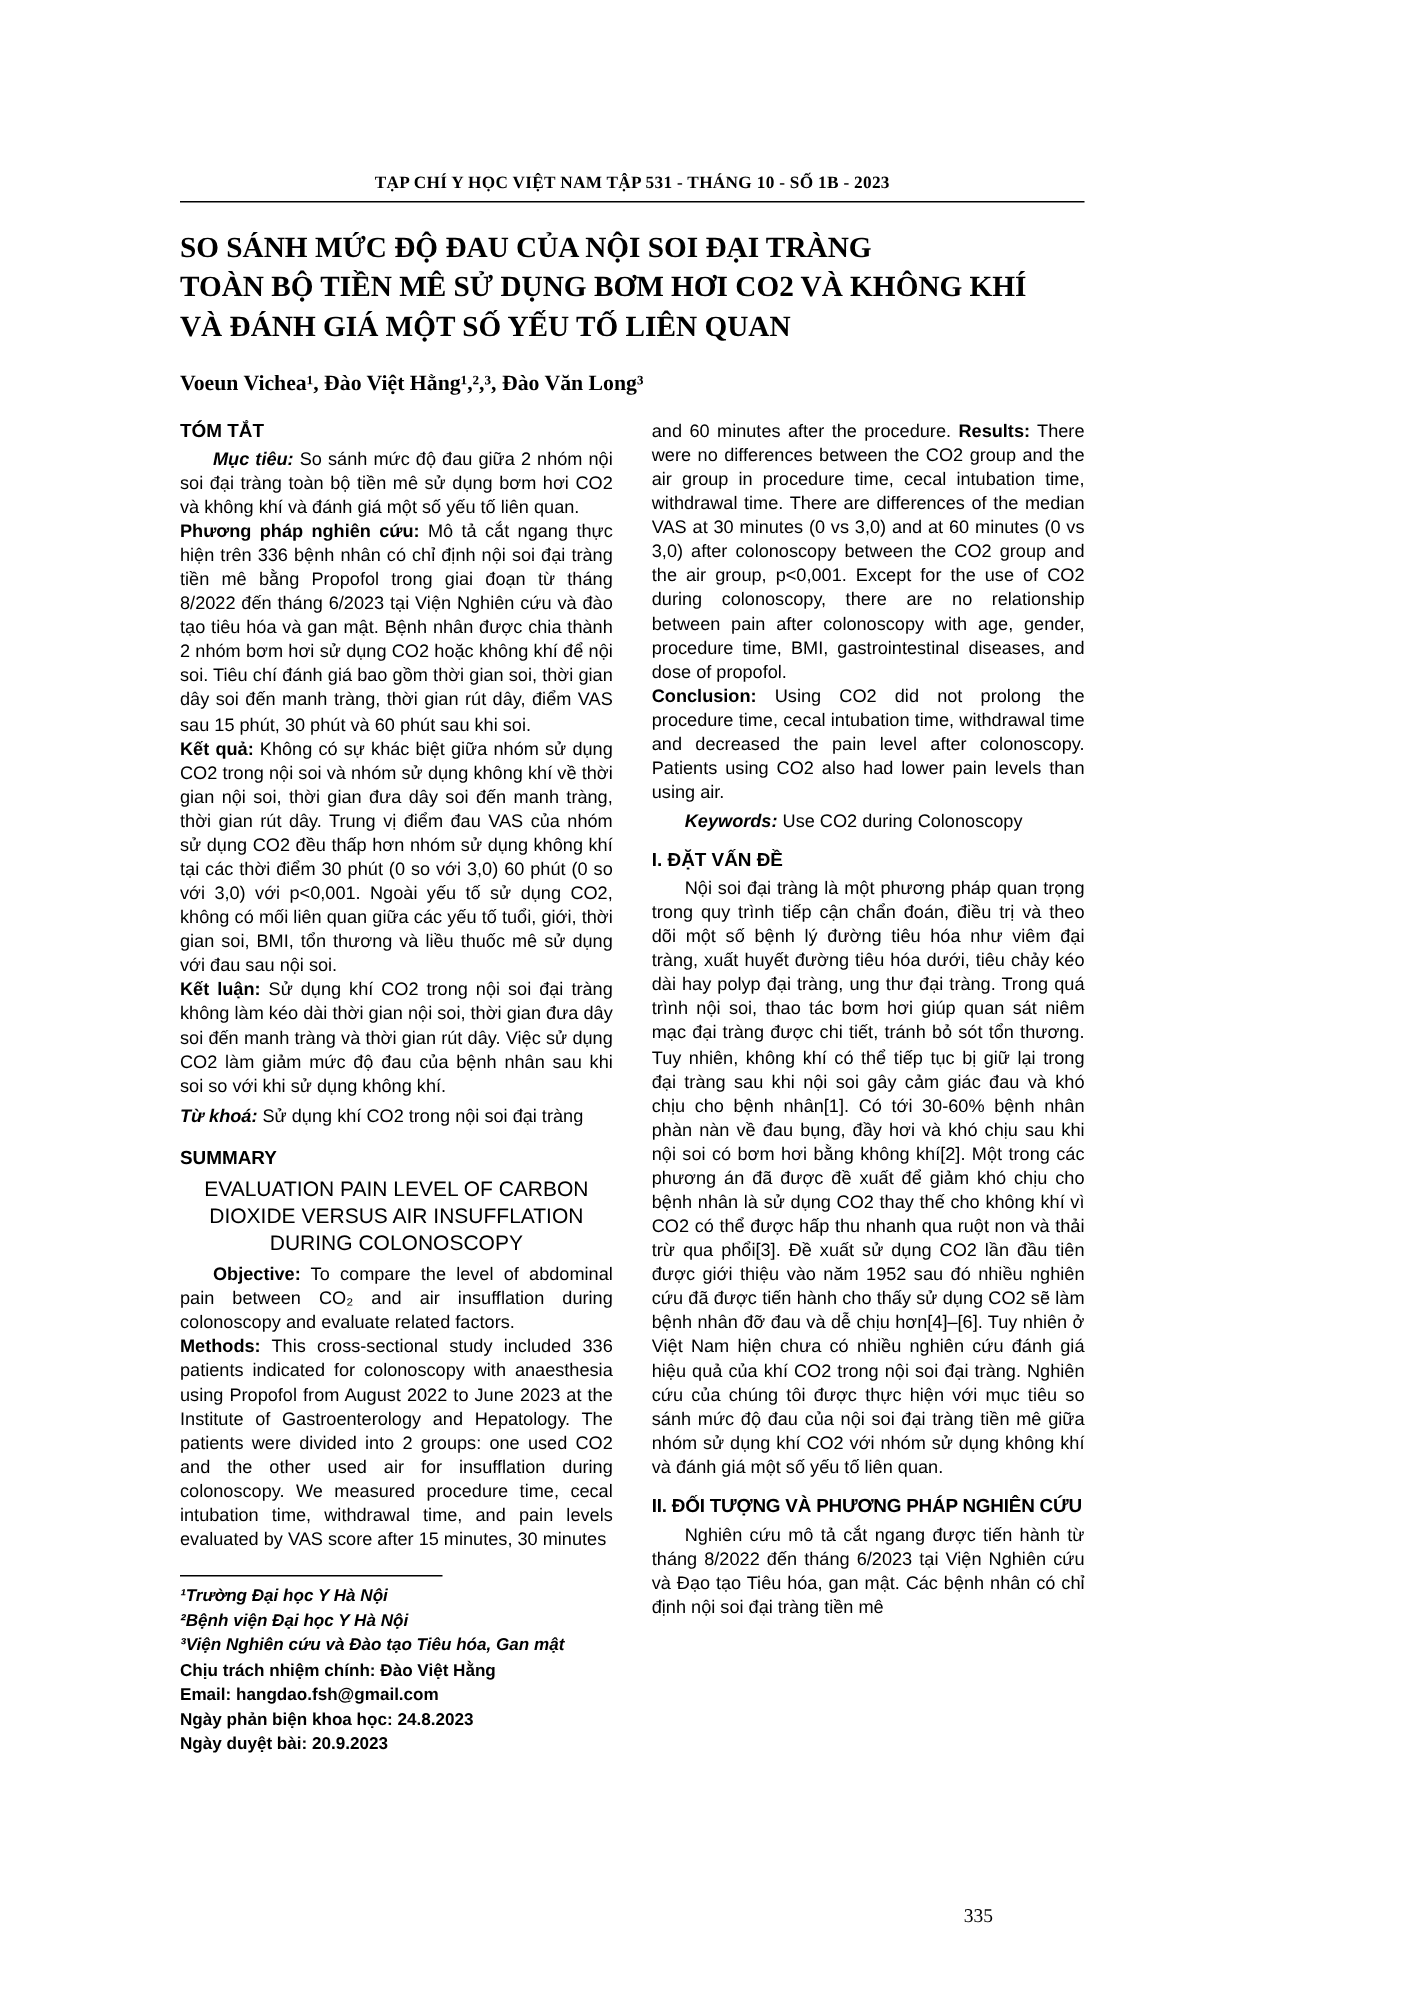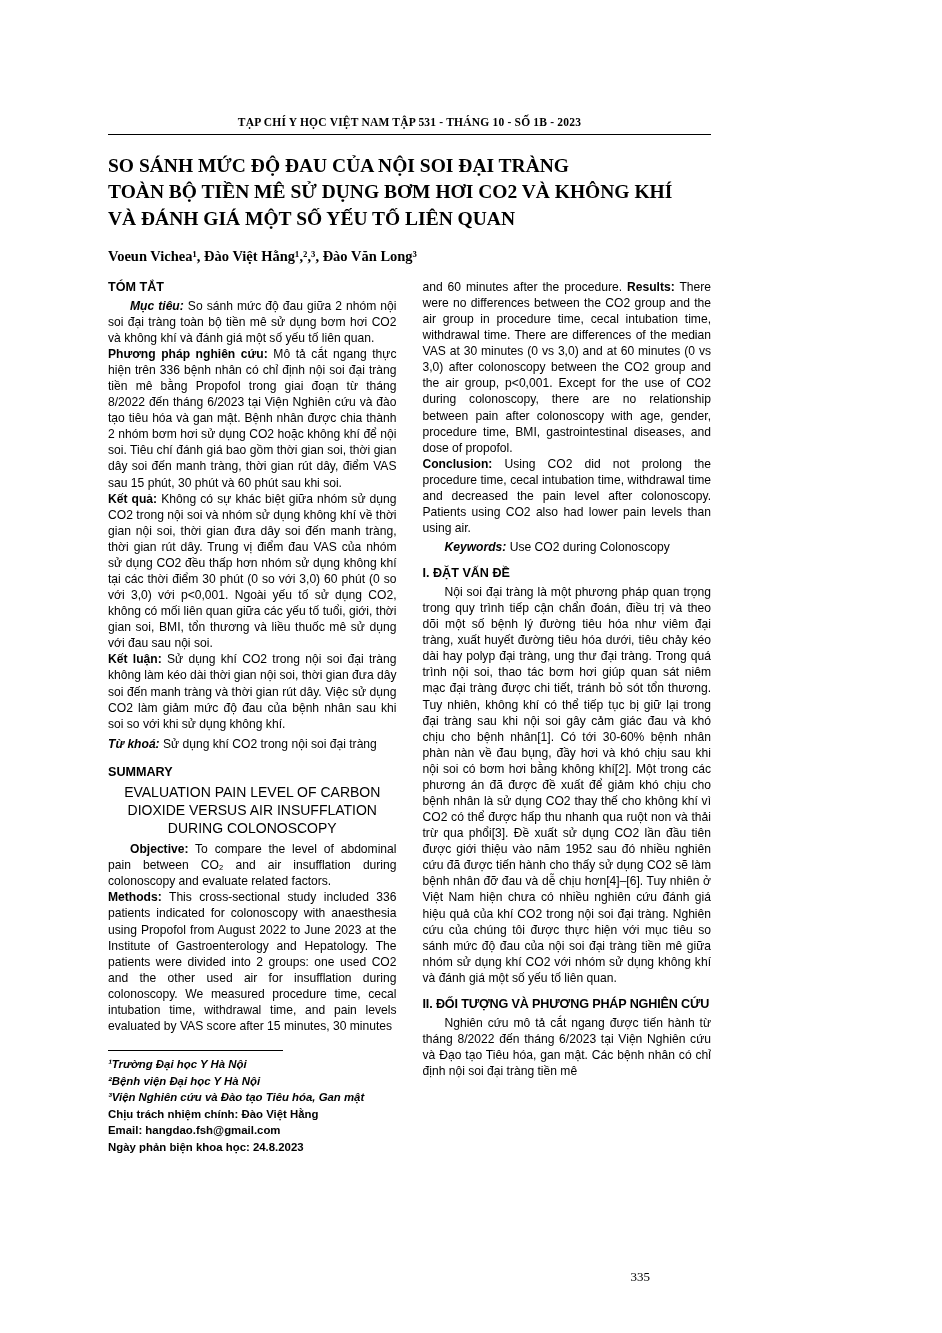--- a/index.html
+++ b/index.html
@@ -9,21 +9,21 @@
   }
   body {
     width: 942px;
     height: 1333px;
     font-family: "Liberation Sans", sans-serif;
     color: #000;
     position: relative;
   }
   .page {
     position: absolute;
-    left: 0; top: 0;
+    left: 12px; top: 0;
     width: 758px;
     height: 1333px;
     box-sizing: border-box;
     padding: 116px 47px 40px 108px;
   }
   .running-head {
     text-align: center;
     font-size: 11.5px;
     font-weight: bold;
     letter-spacing: 0.2px;
@@ -155,20 +155,21 @@
       <p class="body noind"><span class="lead-b">Methods:</span><span> This cross-sectional study included 336 patients indicated for colonoscopy with anaesthesia using Propofol from August 2022 to June 2023 at the Institute of Gastroenterology and Hepatology. The patients were divided into 2 groups: one used CO2 and the other used air for insufflation during colonoscopy. We measured procedure time, cecal intubation time, withdrawal time, and pain levels evaluated by VAS score after 15 minutes, 30 minutes</span></p>
 
       <div class="footnotes">
         <div class="rule"></div>
         <div class="it">¹Trường Đại học Y Hà Nội</div>
         <div class="it">²Bệnh viện Đại học Y Hà Nội</div>
         <div class="it">³Viện Nghiên cứu và Đào tạo Tiêu hóa, Gan mật</div>
         <div>Chịu trách nhiệm chính: Đào Việt Hằng</div>
         <div>Email: hangdao.fsh@gmail.com</div>
         <div>Ngày phản biện khoa học: 24.8.2023</div>
+        <div>Ngày duyệt bài: 20.9.2023</div>
       </div>
 
     </div>
 
     <div class="col right">
 
       <p class="body noind"><span>and 60 minutes after the procedure.</span> <span class="lead-b">Results:</span><span> There were no differences between the CO2 group and the air group in procedure time, cecal intubation time, withdrawal time. There are differences of the median VAS at 30 minutes (0 vs 3,0) and at 60 minutes (0 vs 3,0) after colonoscopy between the CO2 group and the air group, p&lt;0,001. Except for the use of CO2 during colonoscopy, there are no relationship between pain after colonoscopy with age, gender, procedure time, BMI, gastrointestinal diseases, and dose of propofol.</span></p>
 
       <p class="body noind"><span class="lead-b">Conclusion:</span><span> Using CO2 did not prolong the procedure time, cecal intubation time, withdrawal time and decreased the pain level after colonoscopy. Patients using CO2 also had lower pain levels than using air.</span></p>
 

